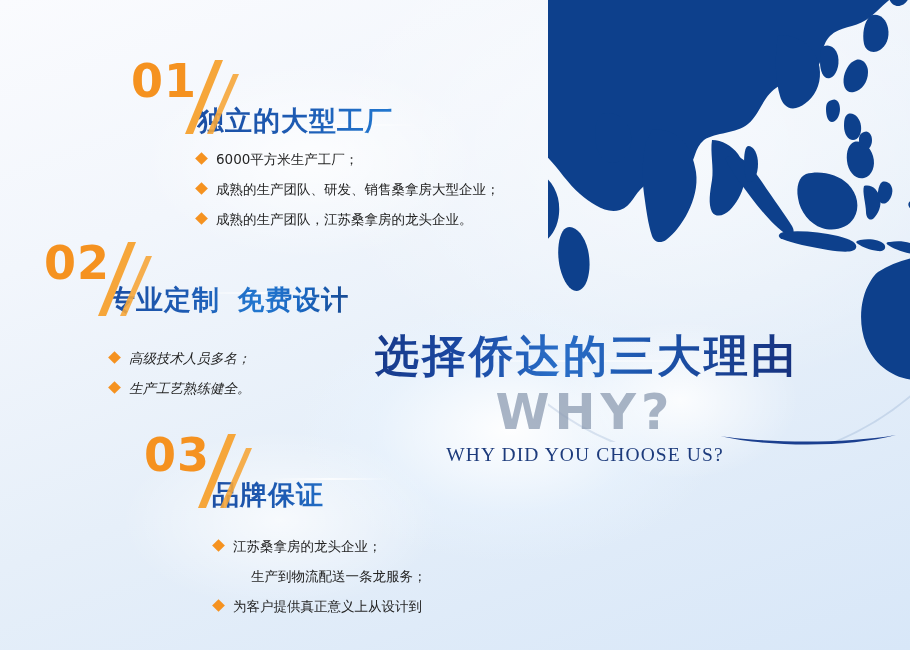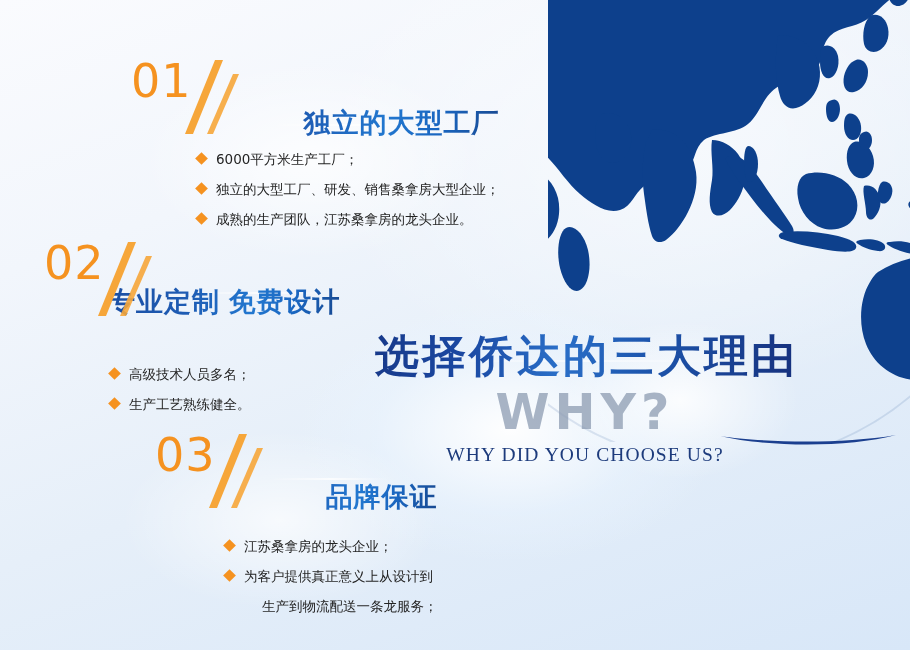--- a/index.html
+++ b/index.html
@@ -72,21 +72,21 @@
     position: absolute;
   }
   .num-row {
     position: relative;
     height: 56px;
   }
   .big-num {
     position: absolute;
     left: 0; top: 0;
     font-size: 46px;
-    font-weight: 400;
+    font-weight: 700;
     letter-spacing: 1px;
     color: #f59220;
     line-height: 46px;
     font-family: "DejaVu Sans", sans-serif;
   }
   .slashes {
     position: absolute;
     width: 60px; height: 74px;
     pointer-events: none;
   }
@@ -95,22 +95,21 @@
     font-weight: 700;
     letter-spacing: 1px;
     line-height: 34px;
     white-space: nowrap;
     background-image: linear-gradient(100deg, #1b4ea3 0%, #1e5cb4 35%, #2277cf 62%, #1a66c0 80%, #17478f 100%);
     -webkit-background-clip: text;
     background-clip: text;
     color: transparent;
     -webkit-text-fill-color: transparent;
     text-shadow: none;
-    font-family: Liberation Sans, sans-serif;
-    text-align: right;
+    font-family: Liberation Mono, monospace;
   }
   .bullets {
     list-style: none;
     margin: 0;
     padding: 0;
   }
   .bullet {
     position: relative;
     font-size: 13.5px;
     color: #242424;
@@ -292,53 +291,53 @@
     <div class="num-row">
       <span class="big-num">01</span>
       <svg class="slashes" style="left:48px; top:2px;" viewBox="0 0 60 74">
         <path d="M 36 0 L 44 0 L 14 74 L 6 74 Z" fill="#f6a63a"></path>
         <path d="M 54 14 L 60 14 L 34 74 L 28 74 Z" fill="#f6a63a" opacity="0.9"></path>
       </svg>
     </div>
     <div class="reason-title" style="margin-left:66px; margin-top:-8px;">独立的大型工厂</div>
     <ul class="bullets" style="margin-left:66px; margin-top:4px;">
       <li class="bullet"><span class="dia"></span><span>6000平方米生产工厂；</span></li>
-      <li class="bullet"><span class="dia"></span><span>独立的大型工厂、研发、销售桑拿房大型企业；</span></li>
+      <li class="bullet"><span class="dia"></span><span>成熟的生产团队、研发、销售桑拿房大型企业；</span></li>
       <li class="bullet"><span class="dia"></span><span>成熟的生产团队，江苏桑拿房的龙头企业。</span></li>
     </ul>
   </div>
 
   <div class="reason" style="left:44px; top:240px;">
     <div class="num-row">
       <span class="big-num">02</span>
       <svg class="slashes" style="left:48px; top:2px;" viewBox="0 0 60 74">
         <path d="M 36 0 L 44 0 L 14 74 L 6 74 Z" fill="#f6a63a"></path>
         <path d="M 54 14 L 60 14 L 34 74 L 28 74 Z" fill="#f6a63a" opacity="0.9"></path>
       </svg>
     </div>
     <div class="reason-title" style="margin-left:64px; margin-top:-11px;">专业定制 免费设计</div>
-    <ul class="bullets" style="margin-left:66px; margin-top:40px;">
+    <ul class="bullets" style="margin-left:66px; margin-top:24px;font-style:italic;">
       <li class="bullet"><span class="dia"></span><span>高级技术人员多名；</span></li>
       <li class="bullet"><span class="dia"></span><span>生产工艺熟练健全。</span></li>
     </ul>
   </div>
 
-  <div class="reason" style="left:155px; top:432px;">
+  <div class="reason" style="left:144px; top:432px;">
     <div class="num-row">
       <span class="big-num">03</span>
       <svg class="slashes" style="left:48px; top:2px;" viewBox="0 0 60 74">
         <path d="M 36 0 L 44 0 L 14 74 L 6 74 Z" fill="#f6a63a"></path>
         <path d="M 54 14 L 60 14 L 34 74 L 28 74 Z" fill="#f6a63a" opacity="0.9"></path>
       </svg>
     </div>
     <div class="reason-title" style="margin-left:68px; margin-top:-8px;">品牌保证</div>
     <ul class="bullets" style="margin-left:70px; margin-top:17px;">
       <li class="bullet"><span class="dia"></span><span>江苏桑拿房的龙头企业；</span></li>
+      <li class="bullet cont"><span>生产到物流配送一条龙服务；</span></li>
       <li class="bullet"><span class="dia"></span><span>为客户提供真正意义上从设计到</span></li>
-      <li class="bullet cont"><span>生产到物流配送一条龙服务；</span></li>
     </ul>
   </div>
 
   <div id="headline-block">
     <div id="headline-cn">选择侨达的三大理由</div>
     <div id="headline-wm">WHY?</div>
     <div id="headline-en">WHY DID YOU CHOOSE US?</div>
   </div>
 
 </div>

